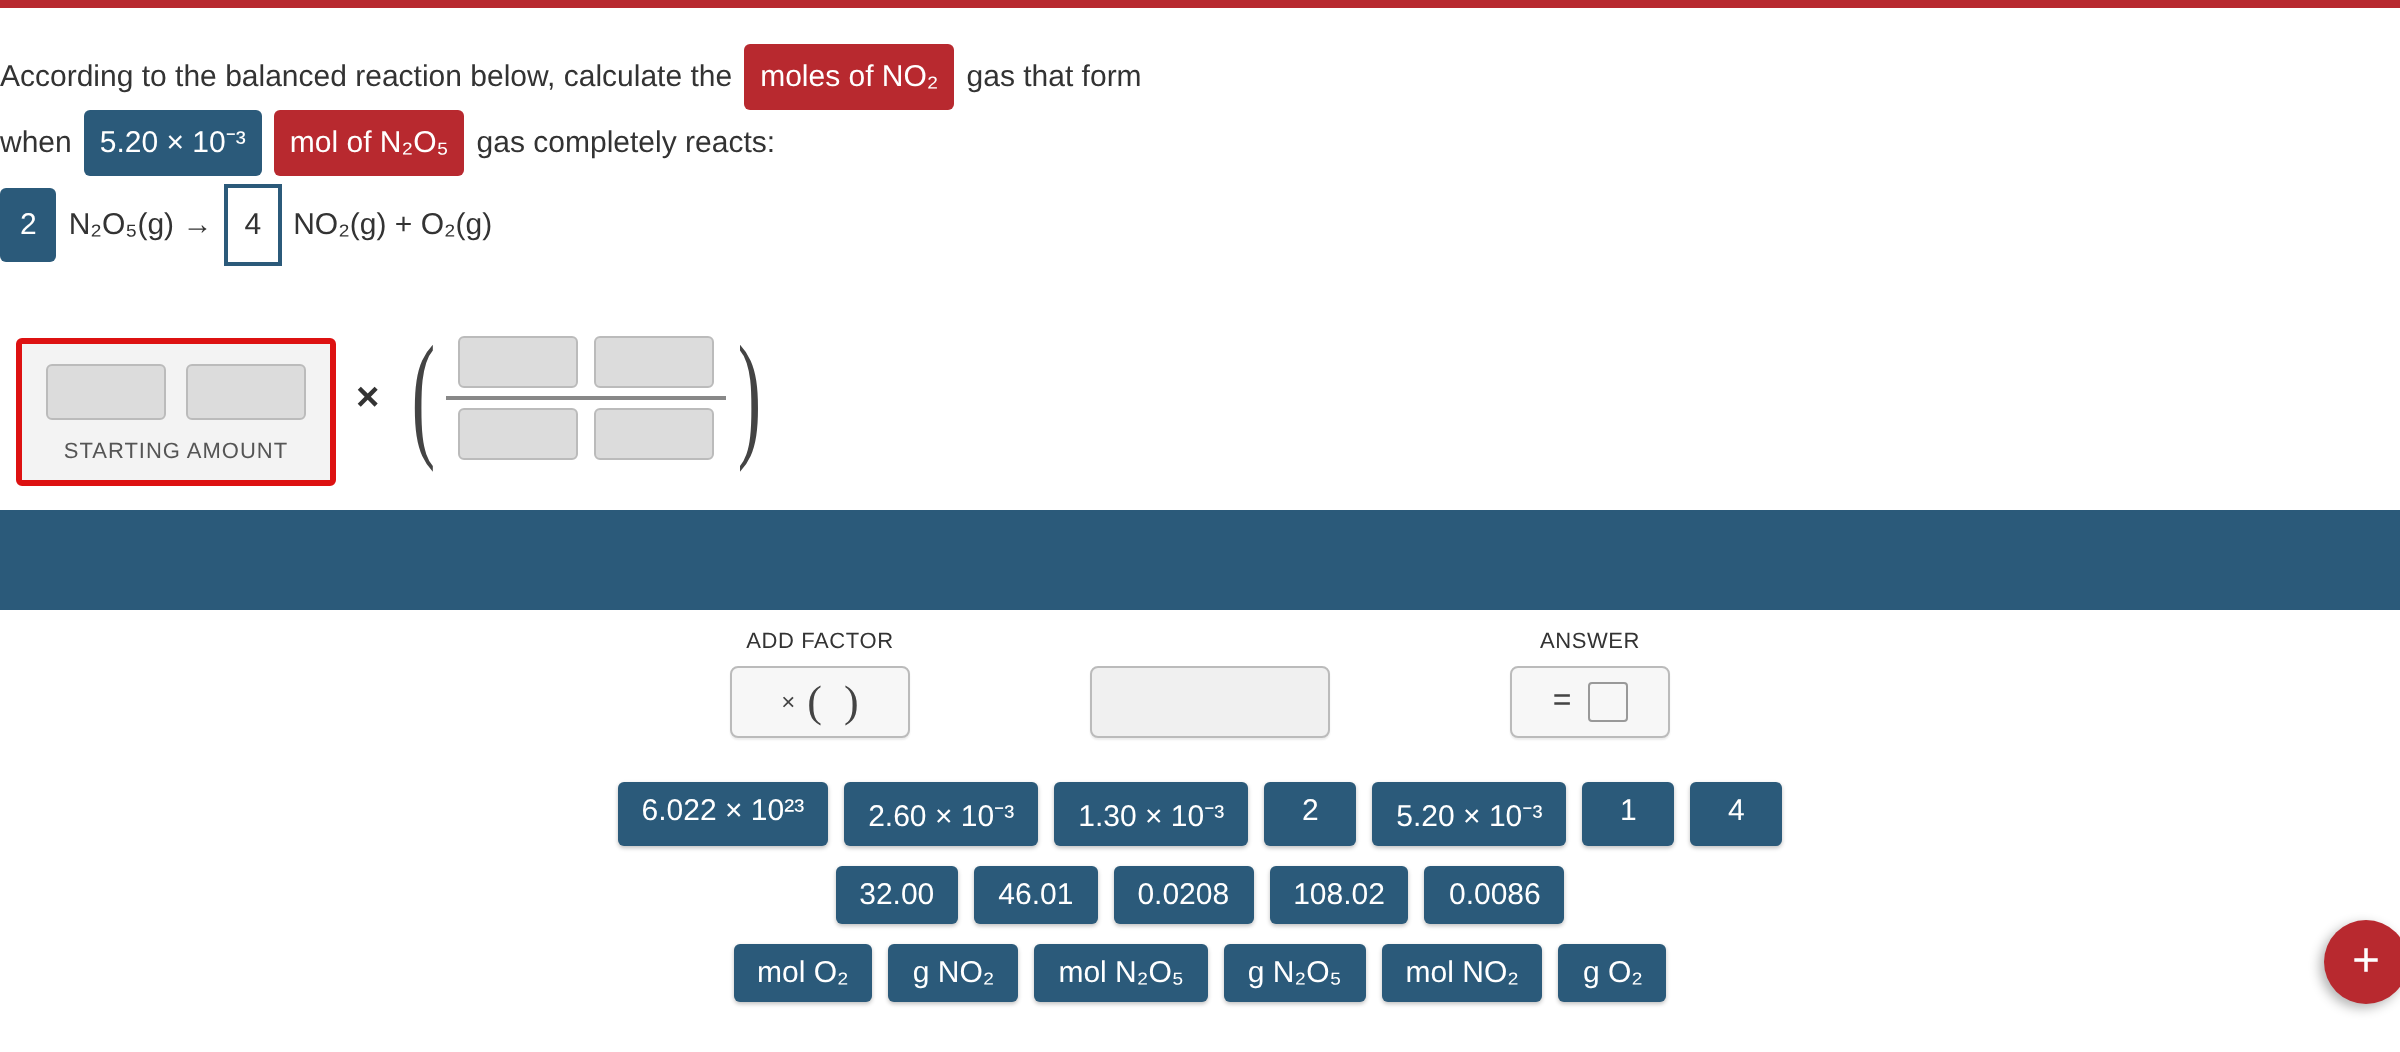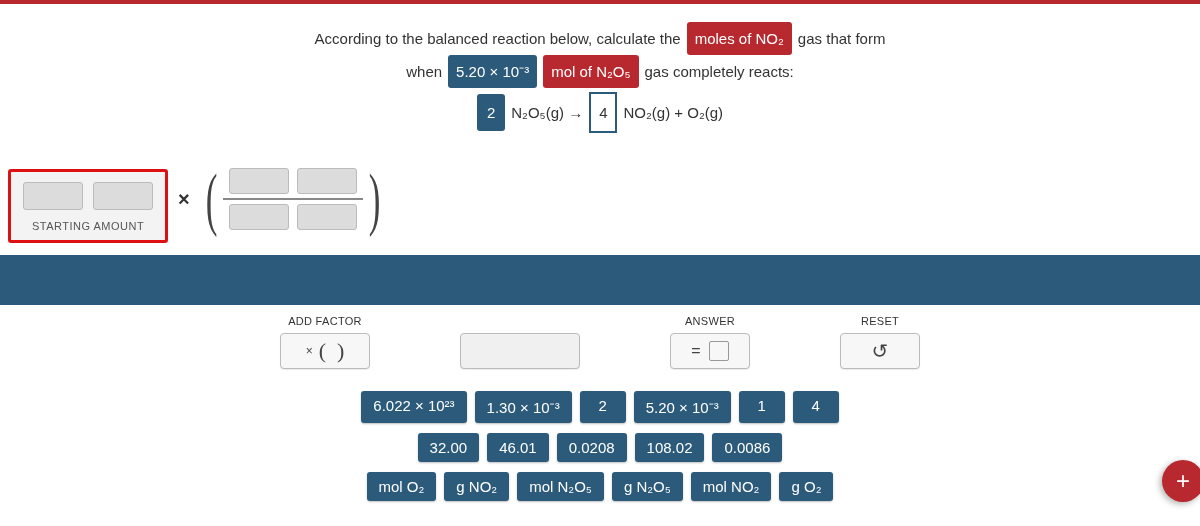--- a/index.html
+++ b/index.html
@@ -1,19 +1,19 @@
 <!DOCTYPE html>
 <html><head>
 <meta charset="utf-8">
 <style>
   * { box-sizing: border-box; margin: 0; padding: 0; }
   body { font-family: Arial, Helvetica, sans-serif; background: #fff; width: 1200px; height: 526px; position: relative; overflow: hidden; }
   .topbar { width: 100%; height: 4px; background: #b8292f; }
   .question { text-align: center; margin-top: 18px; font-size: 15px; color: #333; line-height: 2.2; }
-  .question .line { display: flex; justify-content: center; align-items: center; gap: 6px; flex-wrap: wrap; }
+  .question .line { display: flex; justify-content: flex-start; align-items: center; gap: 6px; flex-wrap: wrap; }
   .chip { display: inline-flex; align-items: center; padding: 0 8px; border-radius: 3px; color: #fff; font-size: 15px; }
   .chip-red { background: #b8292f; }
   .chip-blue-dk { background: #2b5a7a; }
   .chip-white { background: #fff; color: #333; border: 2px solid #2b5a7a; padding:2px 8px;}
   .coef { background:#2b5a7a; color:#fff; padding:2px 10px; border-radius:3px; font-size:15px;}
 
   .workrow { display:flex; align-items:center; gap:10px; margin-top:22px; margin-left:8px;}
   .start-box { border:3px solid #d11; background:#f3f3f3; padding:10px 12px 8px; border-radius:3px; text-align:center;margin-top:14px;}
   .start-box .slots { display:flex; gap:10px; justify-content:center; margin-bottom:10px;}
   .slot { width:60px; height:28px; background:#dcdcdc; border:1px solid #bbb; border-radius:3px;}
@@ -115,32 +115,27 @@
     </div>
     <div class="ctrl-col">
       <span class="ctrl-label">ANSWER</span>
       <div class="ctrl-btn">
         <div class="answer-eq">
           <span>=</span>
           <span class="sq"></span>
         </div>
       </div>
     </div>
-    <div class="ctrl-col">
-      <span class="ctrl-label">RESET</span>
-      <div class="ctrl-btn">
-        <span class="reset-icon">↺</span>
-      </div>
-    </div>
   </div>
 </div>
 
 <div class="tiles">
   <div class="tile-row">
     <div class="tile">6.022 × 10²³</div>
+    <div class="tile">2.60 × 10⁻³</div>
     <div class="tile">1.30 × 10⁻³</div>
     <div class="tile">2</div>
     <div class="tile">5.20 × 10⁻³</div>
     <div class="tile">1</div>
     <div class="tile">4</div>
   </div>
   <div class="tile-row">
     <div class="tile">32.00</div>
     <div class="tile">46.01</div>
     <div class="tile">0.0208</div>

